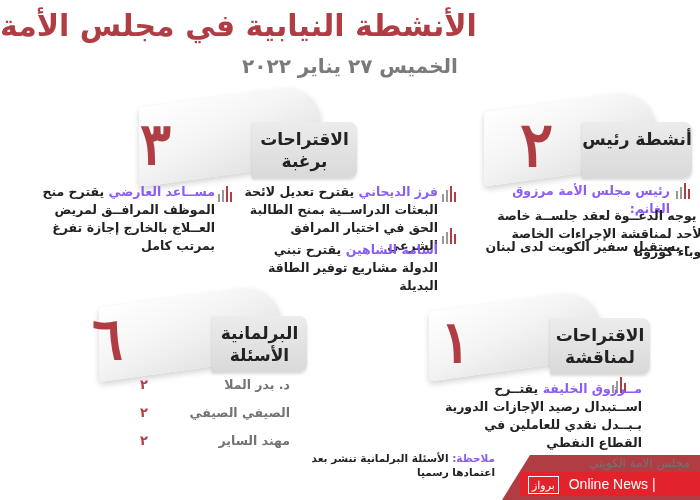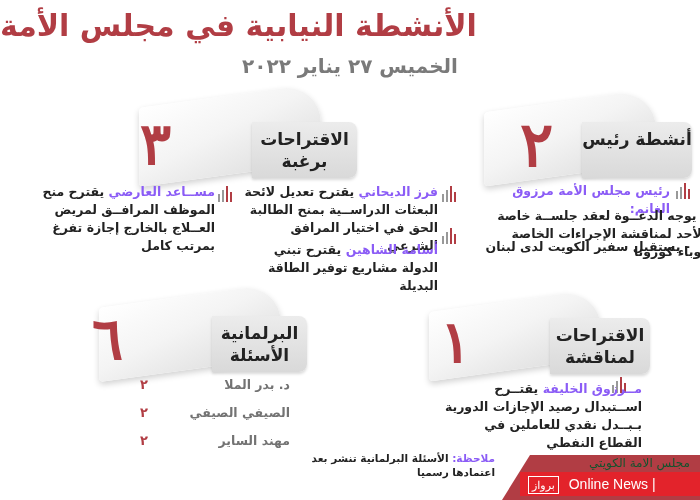--- a/index.html
+++ b/index.html
@@ -11,21 +11,21 @@
   .label-box{position:absolute;background:linear-gradient(180deg,#ececec,#d9d9d9);border-radius:0 8px 8px 0;box-shadow:0 2px 3px rgba(0,0,0,0.15);text-align:center;font-weight:bold;color:#222;font-size:17px;line-height:22px;direction:rtl;padding-top:6px;}
   .num{position:absolute;color:#b13d44;font-weight:bold;font-family:"DejaVu Serif",serif;}
   .bars{position:absolute;width:14px;height:16px;}
   .bars i{position:absolute;bottom:0;width:2px;display:block;}
   .text{position:absolute;direction:rtl;text-align:right;font-size:12.5px;line-height:18px;color:#222;font-weight:bold;}
   .red{color:#8b5cf6;}
   .q-row{position:absolute;direction:rtl;font-size:12.5px;font-weight:bold;color:#737373;}
   .q-count{position:absolute;color:#b13d44;font-size:13px;font-weight:bold;}
   .footer-bar{position:absolute;left:530px;top:455px;width:170px;height:45px;background:#b13d44;}
   .footer-slant{position:absolute;left:502px;top:455px;width:0;height:0;border-bottom:45px solid #b13d44;border-left:28px solid transparent;}
-  .footer-title{position:absolute;left:540px;top:456px;width:150px;text-align:right;color:#14532d;font-size:12px;direction:rtl;}
+  .footer-title{position:absolute;left:540px;top:456px;width:150px;text-align:right;color:#737373;font-size:12px;direction:rtl;}
   .berwaz{position:absolute;left:520px;top:472px;width:180px;height:24px;background:#e3232b;color:#fff;font-family:"Liberation Sans",sans-serif;font-size:14px;line-height:24px;}
 </style>
 </head>
 <body>
 
 <div class="abs title">الأنشطة النيابية في مجلس الأمة</div>
 <div class="abs date">الخميس ٢٧ يناير ٢٠٢٢</div>
 
 <div>
   <div class="curl" style="left:485px;top:100px;width:170px;height:75px;"></div>

